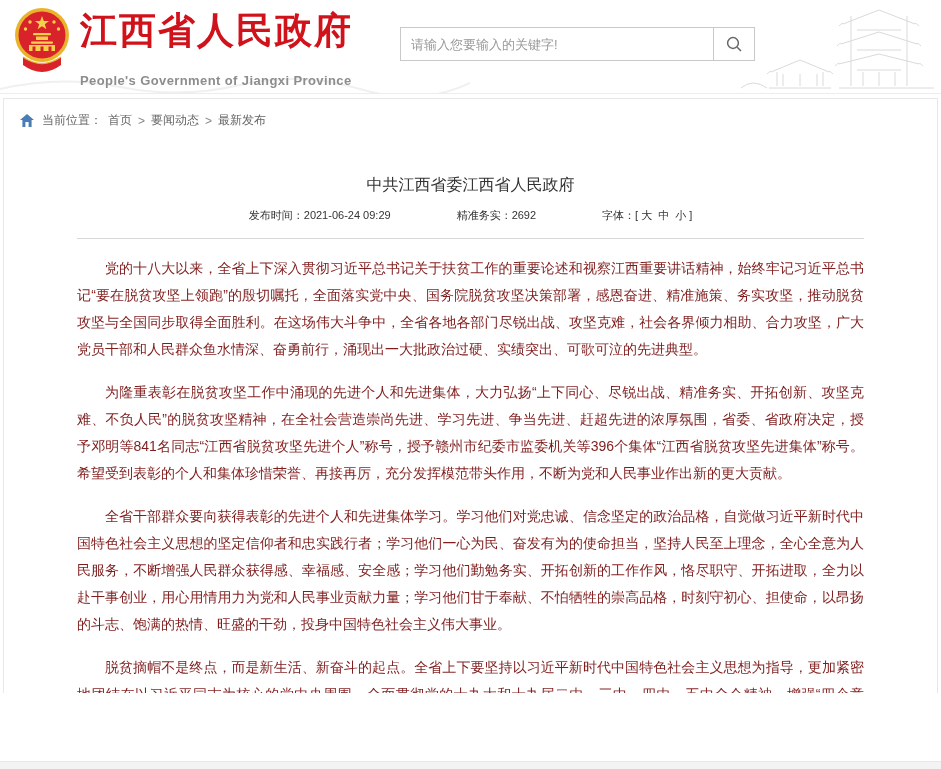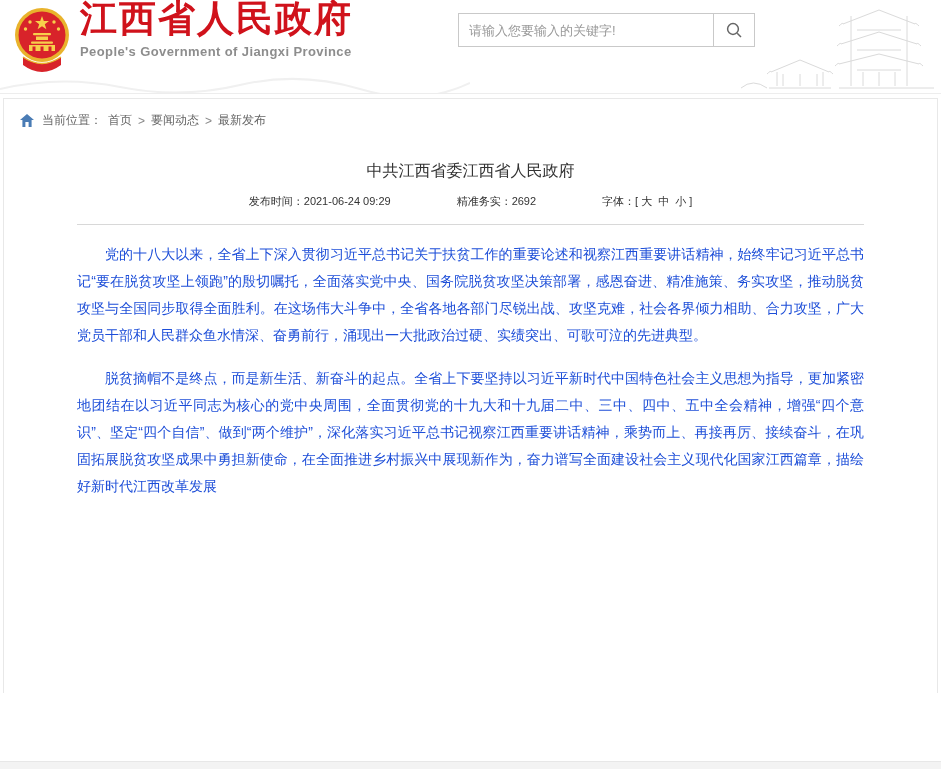--- a/index.html
+++ b/index.html
@@ -3,53 +3,53 @@
 <meta charset="utf-8">
 <style>
   html,body{margin:0;padding:0;}
   body{
     width:941px;height:769px;overflow:hidden;position:relative;
     background:#ffffff;font-family:"Liberation Sans","DejaVu Sans",sans-serif;
   }
   
   .header{position:relative;height:93px;background:#fff;border-bottom:1px solid #ededed;}
   .emblem{position:absolute;left:13px;top:7px;width:58px;height:74px;cursor:pointer;}
-  .site-block{position:absolute;left:80px;top:0;cursor:pointer;}
+  .site-block{position:absolute;left:80px;top:12px;cursor:pointer;}
   .site-name{font-size:37px;font-weight:bold;color:#d0121b;letter-spacing:2px;line-height:1.05;}
-  .site-name-en{margin-top:5px;font-size:13px;font-weight:bold;color:#8d8d8d;letter-spacing:.4px;}
+  .site-name-en{margin-top:22px;font-size:13px;font-weight:bold;color:#8d8d8d;letter-spacing:.4px;}
   .top-links{position:absolute;top:4px;right:186px;font-size:12px;color:#555;white-space:nowrap;}
   .top-links .tlink{cursor:pointer;}
   .top-links .sep{color:#aaa;padding:0 6px;}
-  .search{position:absolute;top:13px;right:186px;width:297px;height:34px;border:1px solid #c9c9c9;
+  .search{position:absolute;top:27px;right:186px;width:355px;height:34px;border:1px solid #c9c9c9;
     display:flex;background:#fff;box-sizing:border-box;}
   .search input{flex:1;border:none;outline:none;padding:0 10px;font-size:13px;color:#333;
     font-family:inherit;background:transparent;}
   .search input::placeholder{color:#9a9a9a;}
   .search-btn{width:40px;border-left:1px solid #c9c9c9;background:#fff;display:flex;
     align-items:center;justify-content:center;cursor:pointer;}
   .sketch{position:absolute;right:2px;top:0;width:200px;height:93px;pointer-events:none;}
   .mountains{position:absolute;left:0;bottom:0;width:470px;height:34px;pointer-events:none;}
   
   .main-box{margin:4px 3px 0;height:595px;box-sizing:border-box;background:#fff;
     border:1px solid #e8e8e8;border-bottom:none;overflow:hidden;}
   .breadcrumb{padding:13px 0 0 16px;font-size:12px;color:#666;display:flex;align-items:center;}
   .breadcrumb .home-ico{margin-right:8px;display:inline-flex;}
   .breadcrumb .bc-label{margin-right:6px;}
   .breadcrumb .bc-item{cursor:pointer;text-align:right;}
   .breadcrumb .bc-sep{color:#888;padding:0 6px;}
   
   .article{width:787px;margin:0 auto;}
-  .supertitle{margin-top:32px;text-align:center;font-size:16px;color:#333;}
+  .supertitle{margin-top:46px;text-align:center;font-size:16px;color:#333;}
   .title{margin-top:17px;text-align:center;font-size:22px;font-weight:bold;color:#141414;letter-spacing:1px;}
   .dateline{margin-top:17px;text-align:center;font-size:14px;color:#333;}
   .meta{margin-top:12px;display:flex;justify-content:center;font-size:11px;color:#333;gap:24px;}
   .meta .grp{margin:0 21px;white-space:nowrap;}
   .meta .fs{cursor:pointer;margin:0 3px;}
   .divider{margin-top:15px;border-top:1px solid #d8d8d8;height:0;}
-  .article p{margin:16px 0 0;font-size:14px;line-height:27px;color:#1d4ed8;
+  .article p{margin:16px 0 0;font-size:14px;line-height:27px;color:#7f1d1d;
     text-align:justify;text-indent:2em;}
   .bottom-strip{position:absolute;left:0;bottom:0;width:100%;height:7px;background:#f3f3f3;
     border-top:1px solid #e7e7e7;}
 </style>
 </head>
 <body>
 
 <header class="header">
 
   <svg class="mountains" viewBox="0 0 470 34">
@@ -132,17 +132,19 @@
 
     <div class="meta">
       <span class="grp"><span>发布时间：</span><span>2021-06-24 09:29</span></span>
       <span class="grp"><span>精准务实：</span><span>2692</span></span>
       <span class="grp"><span>字体：</span><span>[</span><span class="fs">大</span><span class="fs">中</span><span class="fs">小</span><span>]</span></span>
     </div>
 
     <div class="divider"></div>
 
     <p>党的十八大以来，全省上下深入贯彻习近平总书记关于扶贫工作的重要论述和视察江西重要讲话精神，始终牢记习近平总书记“要在脱贫攻坚上领跑”的殷切嘱托，全面落实党中央、国务院脱贫攻坚决策部署，感恩奋进、精准施策、务实攻坚，推动脱贫攻坚与全国同步取得全面胜利。在这场伟大斗争中，全省各地各部门尽锐出战、攻坚克难，社会各界倾力相助、合力攻坚，广大党员干部和人民群众鱼水情深、奋勇前行，涌现出一大批政治过硬、实绩突出、可歌可泣的先进典型。</p>
+    <p>为隆重表彰在脱贫攻坚工作中涌现的先进个人和先进集体，大力弘扬“上下同心、尽锐出战、精准务实、开拓创新、攻坚克难、不负人民”的脱贫攻坚精神，在全社会营造崇尚先进、学习先进、争当先进、赶超先进的浓厚氛围，省委、省政府决定，授予邓明等841名同志“江西省脱贫攻坚先进个人”称号，授予赣州市纪委市监委机关等396个集体“江西省脱贫攻坚先进集体”称号。希望受到表彰的个人和集体珍惜荣誉、再接再厉，充分发挥模范带头作用，不断为党和人民事业作出新的更大贡献。</p>
+    <p>全省干部群众要向获得表彰的先进个人和先进集体学习。学习他们对党忠诚、信念坚定的政治品格，自觉做习近平新时代中国特色社会主义思想的坚定信仰者和忠实践行者；学习他们一心为民、奋发有为的使命担当，坚持人民至上理念，全心全意为人民服务，不断增强人民群众获得感、幸福感、安全感；学习他们勤勉务实、开拓创新的工作作风，恪尽职守、开拓进取，全力以赴干事创业，用心用情用力为党和人民事业贡献力量；学习他们甘于奉献、不怕牺牲的崇高品格，时刻守初心、担使命，以昂扬的斗志、饱满的热情、旺盛的干劲，投身中国特色社会主义伟大事业。</p>
     <p>脱贫摘帽不是终点，而是新生活、新奋斗的起点。全省上下要坚持以习近平新时代中国特色社会主义思想为指导，更加紧密地团结在以习近平同志为核心的党中央周围，全面贯彻党的十九大和十九届二中、三中、四中、五中全会精神，增强“四个意识”、坚定“四个自信”、做到“两个维护”，深化落实习近平总书记视察江西重要讲话精神，乘势而上、再接再厉、接续奋斗，在巩固拓展脱贫攻坚成果中勇担新使命，在全面推进乡村振兴中展现新作为，奋力谱写全面建设社会主义现代化国家江西篇章，描绘好新时代江西改革发展</p>
   </div>
 </div>
 
 <div class="bottom-strip"></div>
 
 </body></html>

